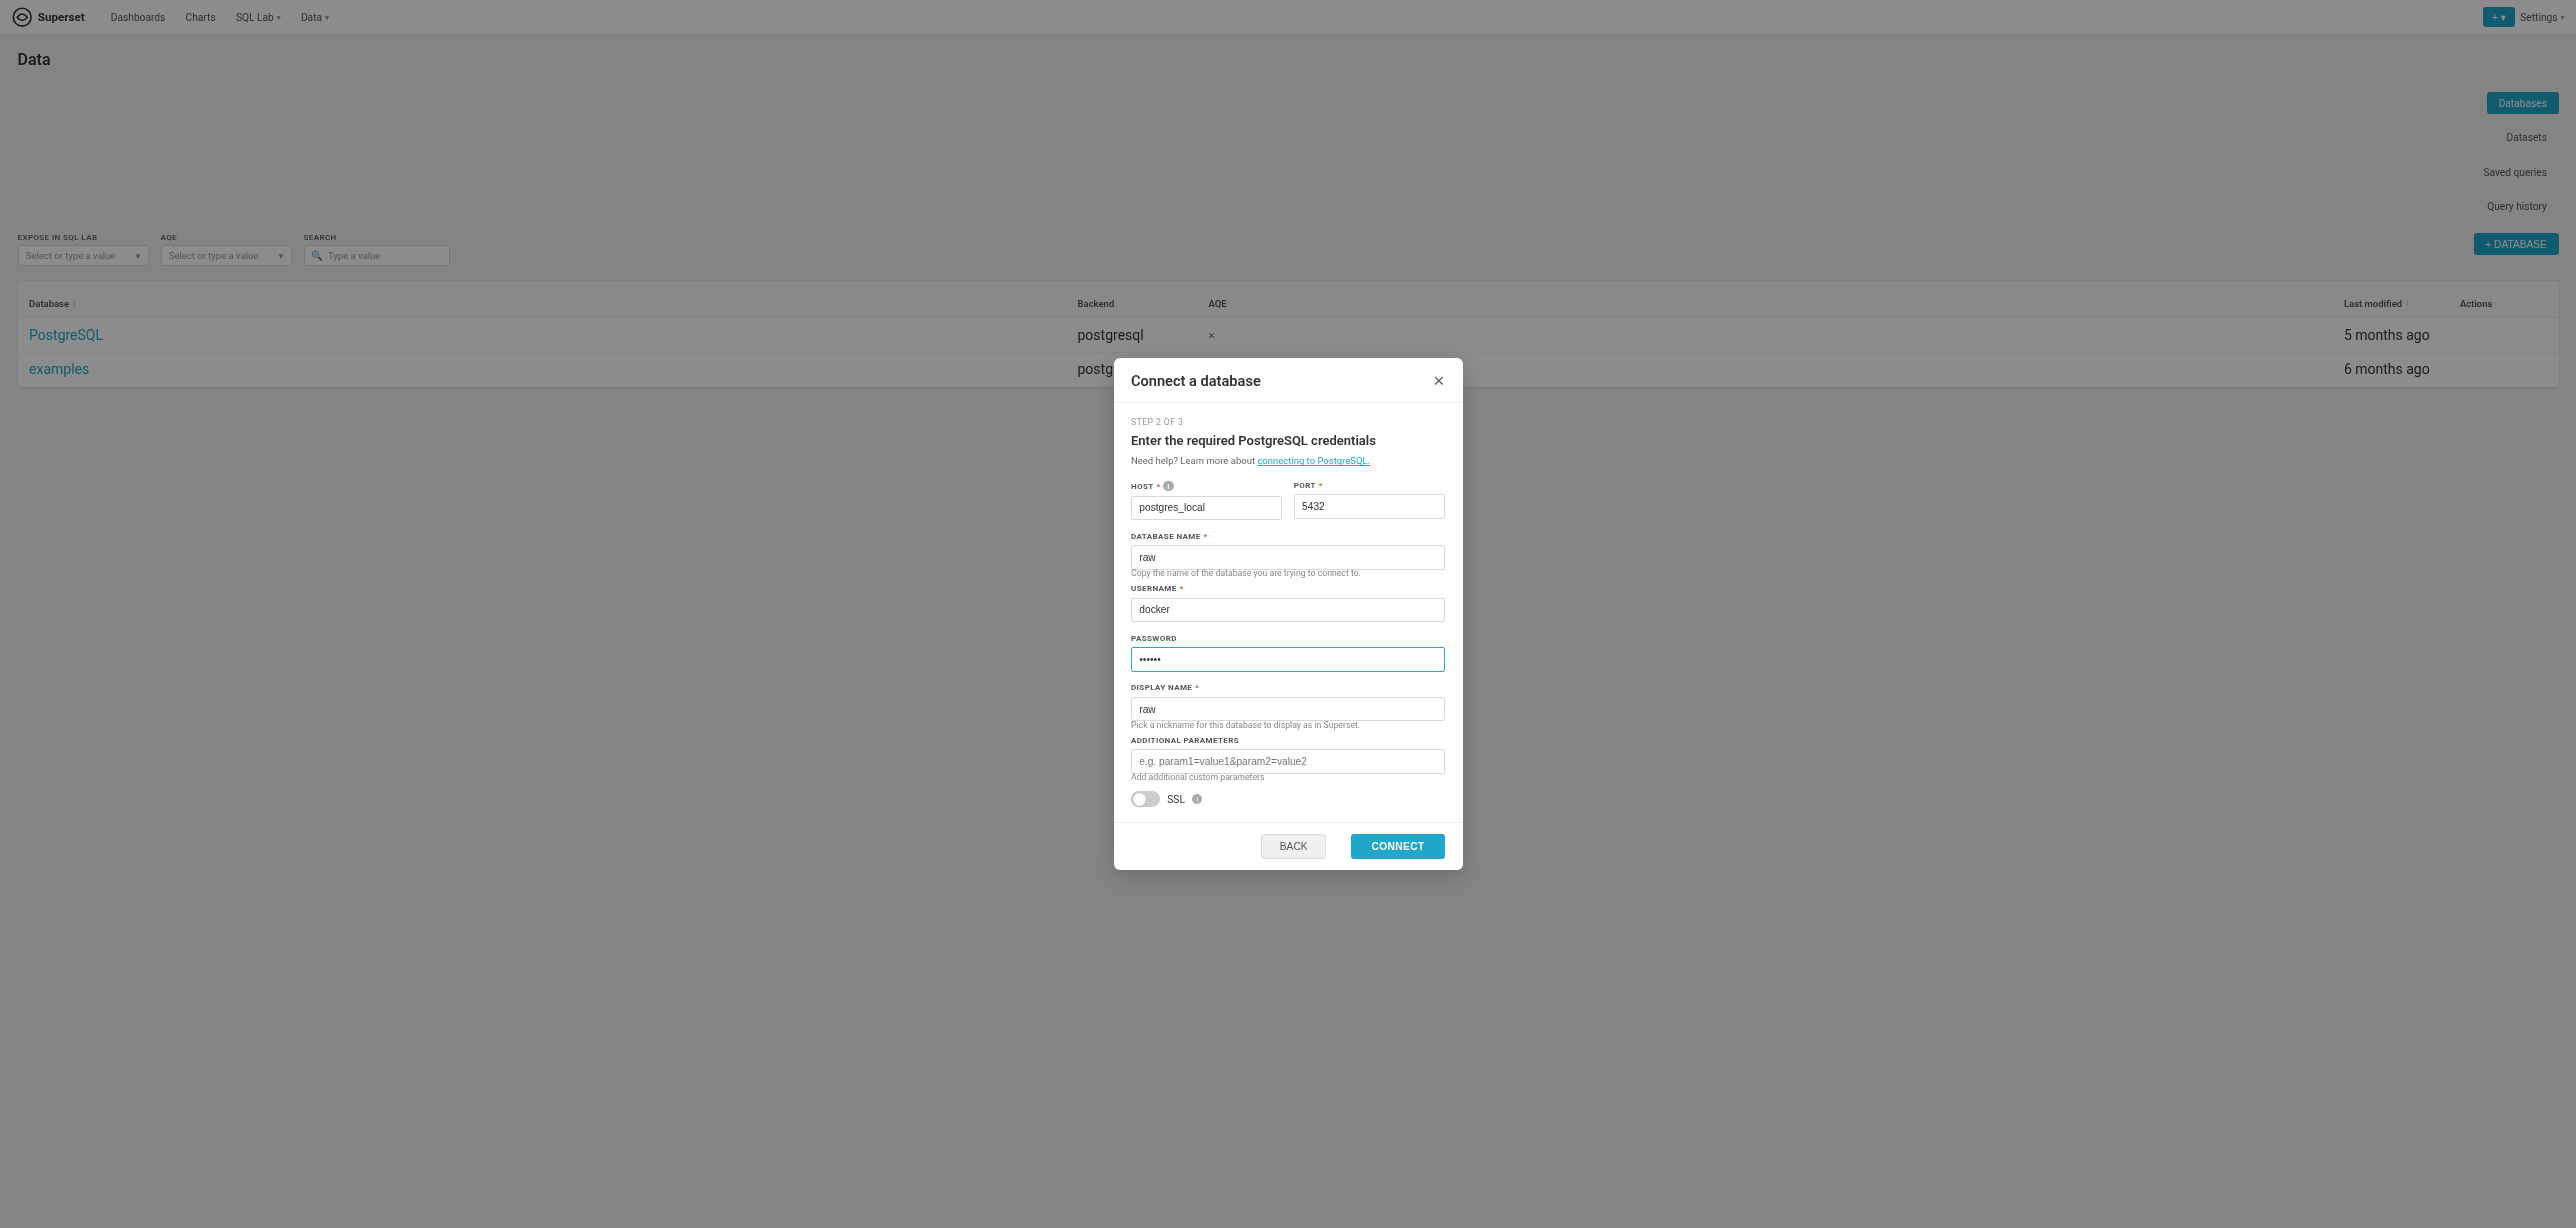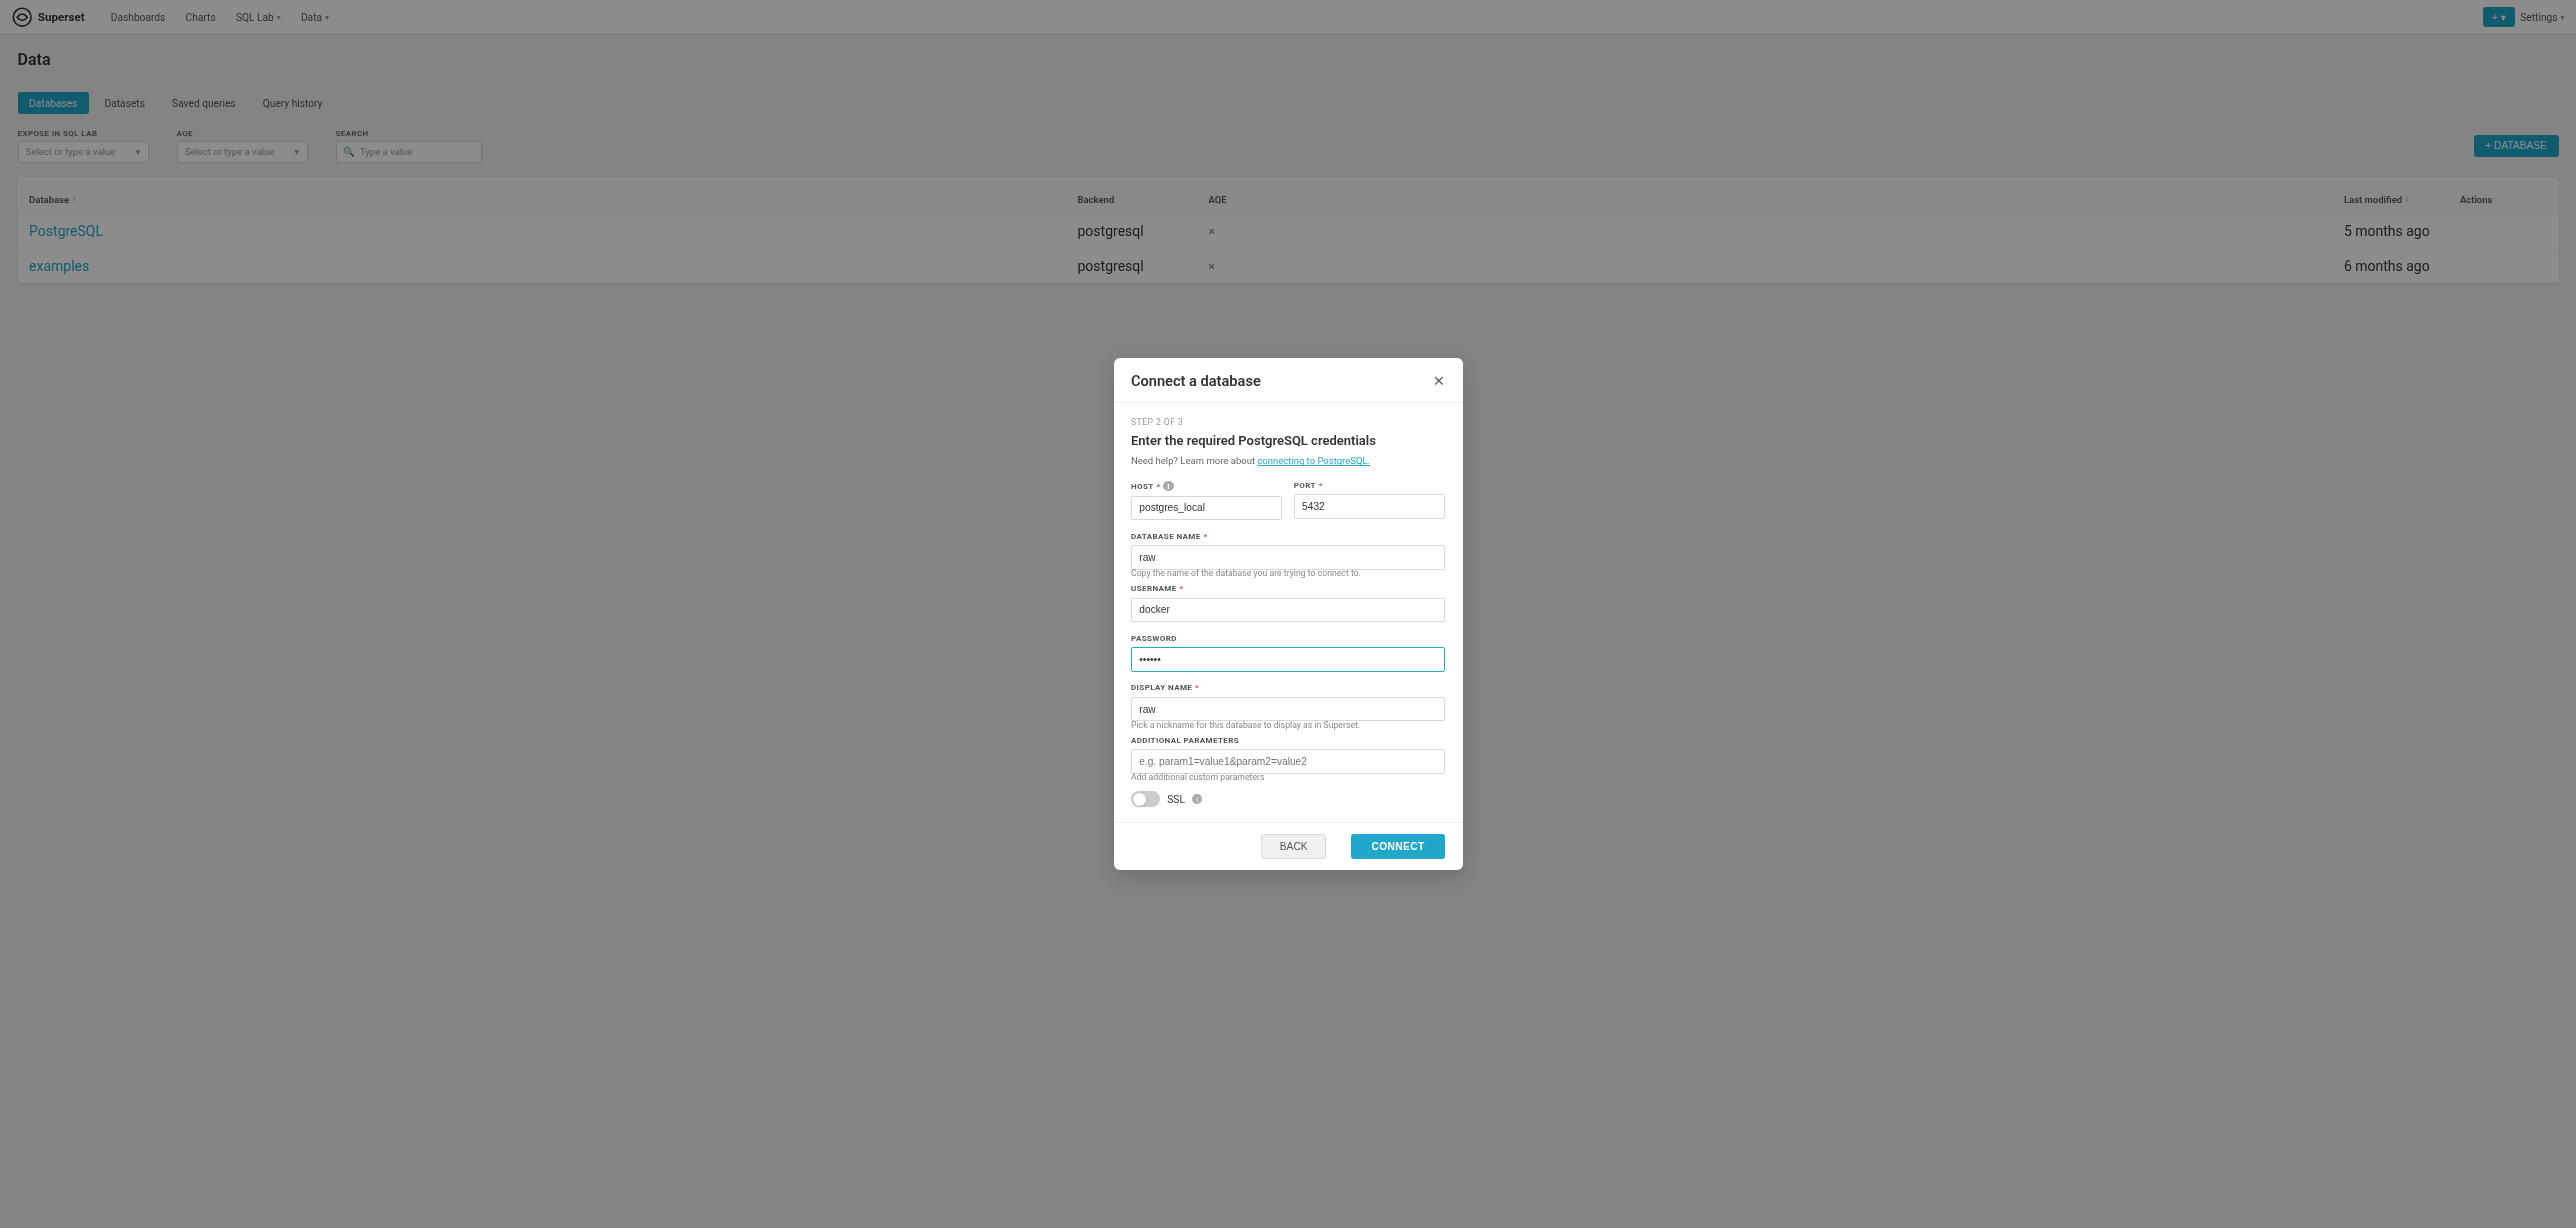--- a/index.html
+++ b/index.html
@@ -87,42 +87,43 @@
       font-size: 16px;
       font-weight: 600;
       margin-bottom: 11.6px;
       color: #333;
     }
 
     
     .sub-nav {
       display: flex;
       align-items: flex-end;
-      gap: 4px;
+      gap: 12px;
       border-bottom: none;
       margin-bottom: 14.6px;
+      flex-direction: column;
     }
     .sub-nav-tab {
       padding: 5.8px 11.6px;
       cursor: pointer;
       color: #555;
       font-size: 10.2px;
       border-radius: 2.9px;
     }
     .sub-nav-tab.active {
       background: #20a7c9;
       color: #fff;
       border-radius: 2.9px;
     }
 
     
     .filters-row {
       display: flex;
-      align-items: center;
-      gap: 28px;
+      align-items: flex-start;
+      gap: 12px;
       margin-bottom: 14.6px;
     }
     .filter-group {
       display: flex;
       flex-direction: column;
       gap: 2.9px;
     }
     .filter-label {
       font-size: 8px;
       font-weight: 600;

